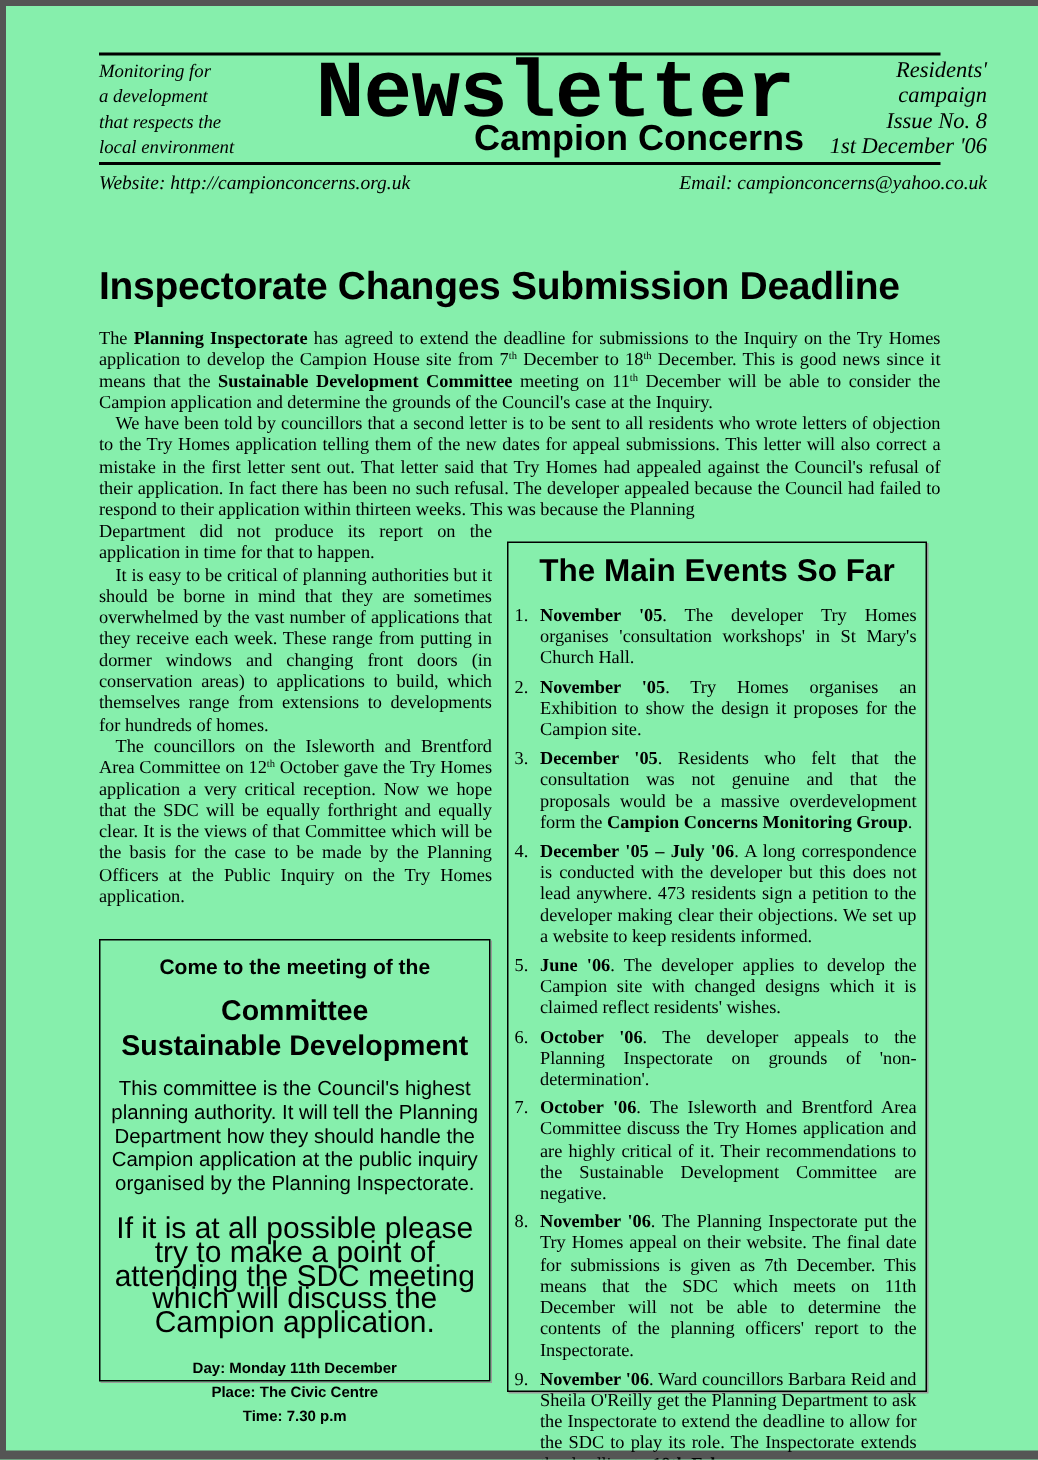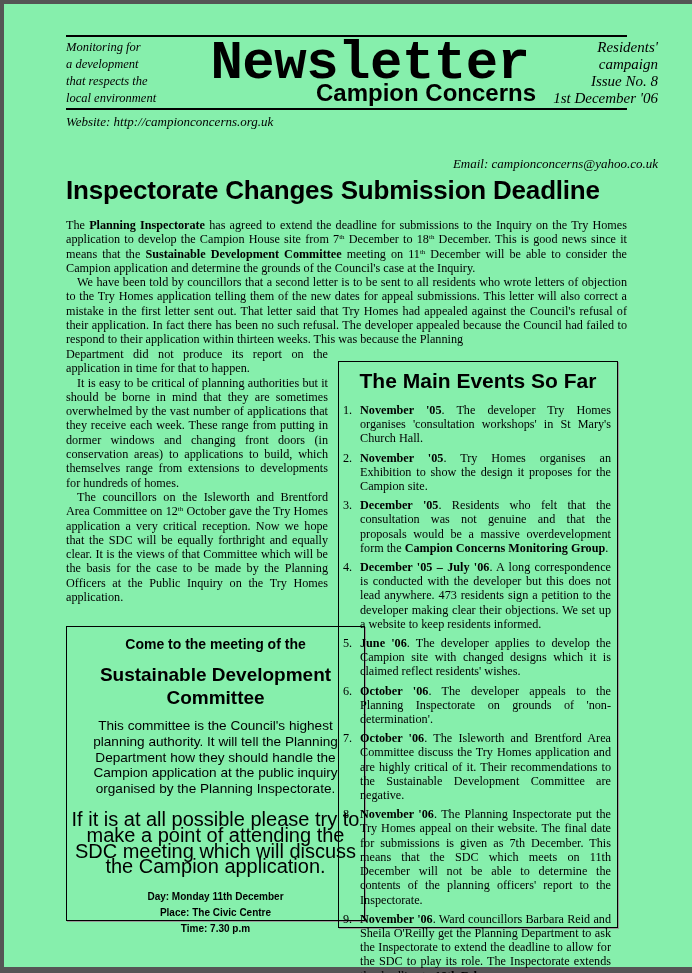--- a/index.html
+++ b/index.html
@@ -7,30 +7,30 @@
   .page { position:absolute; left:4px; top:4px; width:682px; height:963px; background:#86efac;padding-left:30px; }
   .serif { font-family: "Liberation Serif", "DejaVu Serif", serif; }
   .sans { font-family: "Liberation Sans", "DejaVu Sans", sans-serif; }
 
   .rule { position:absolute; left:62px; width:561px; height:2px; background:#000; }
   .masthead-left { position:absolute; left:62px; top:35px; font-style:italic; font-size:12.5px; line-height:17px; color:#000; }
   .masthead-right { position:absolute; right:58px; top:35px; font-style:italic; font-size:15px; line-height:17px; text-align:right; color:#000; }
   .masthead-title { position:absolute; left:200px; width:332px; top:38px; text-align:center; font-weight:bold; font-size:54px; line-height:44px; color:#000; letter-spacing:-0.5px;font-family:Liberation Mono, monospace; }
   .masthead-sub { position:absolute; left:200px; width:332px; top:76px; text-align:right; font-weight:bold; font-size:24px; line-height:26px; color:#000; }
   .web { position:absolute; left:62px; top:109px; font-style:italic; font-size:13px; line-height:18px; }
-  .email { position:absolute; right:58px; top:109px; font-style:italic; font-size:13px; line-height:18px;margin-top:42px; }
+  .email { position:absolute; right:58px; top:109px; font-style:italic; font-size:13px; line-height:18px; }
 
   .headline { position:absolute; left:62px; top:170px; font-weight:bold; font-size:26px; line-height:32px; color:#000; letter-spacing:-0.2px; }
 
   .body-full { position:absolute; left:62px; top:214px; width:561px; font-size:12.2px; line-height:14.3px; text-align:justify; color:#000; }
   .body-full p, .body-col p { margin:0; text-indent:0; }
   .body-full p.ind, .body-col p.ind { text-indent:11px; }
   .body-col { position:absolute; left:62px; top:343px; width:262px; font-size:12.2px; line-height:14.3px; text-align:justify; color:#000; }
 
-  .meeting-box { position:absolute; left:62px; top:622px; width:299px; height:295px; border:1px solid #000; box-shadow:1px 1px 0 #999; box-sizing:border-box; text-align:center; }
+  .meeting-box { position:absolute; left:62px; top:622px; width:261px; height:295px; border:1px solid #000; box-shadow:1px 1px 0 #999; box-sizing:border-box; text-align:center; }
   .mb-lead { margin-top:9px; font-weight:bold; font-size:14px; line-height:17px; }
   .mb-title { margin-top:10px; font-weight:bold; font-size:19px; line-height:23px; }
   .mb-desc { margin-top:9px; font-size:13.6px; line-height:15.8px; padding:0 4px; }
   .mb-plea { margin-top:15px; font-size:20px; line-height:15.8px; padding:0 4px; }
   .mb-details { margin-top:14px; font-weight:bold; font-size:10px; line-height:15.8px; }
 
   .events-box { position:absolute; left:334px; top:357px; width:280px; height:567px; border:1px solid #000; box-shadow:1px 1px 0 #999; box-sizing:border-box; }
   .eb-title { margin-top:5px; text-align:center; font-weight:bold; font-size:21px; line-height:28px; }
   .eb-list { margin:8px 0 0 0; padding:0 6px 0 0; list-style:none; font-size:12.2px; line-height:14.2px; }
   .eb-item { display:flex; margin-bottom:5px; text-align:justify; }
@@ -77,22 +77,22 @@
 
   <div class="body-col serif">
     <p>Department did not produce its report on the application in time for that to happen.</p>
     <p class="ind">It is easy to be critical of planning authorities but it should be borne in mind that they are sometimes overwhelmed by the vast number of applications that they receive each week. These range from putting in dormer windows and changing front doors (in conservation areas) to applications to build, which themselves range from extensions to developments for hundreds of homes.</p>
     <p class="ind"><span>The councillors on the Isleworth and Brentford Area Committee on 12</span><sup>th</sup><span> October gave the Try Homes application a very critical reception. Now we hope that the SDC will be equally forthright and equally clear. It is the views of that Committee which will be the basis for the case to be made by the Planning Officers at the Public Inquiry on the Try Homes application.</span></p>
   </div>
 
   <div class="meeting-box sans">
     <div class="mb-lead">Come to the meeting of the</div>
     <div class="mb-title">
+      <div>Committee</div>
       <div>Sustainable Development</div>
-      <div>Committee</div>
     </div>
     <div class="mb-desc">This committee is the Council's highest planning authority. It will tell the Planning Department how they should handle the Campion application at the public inquiry organised by the Planning Inspectorate.</div>
     <div class="mb-plea">If it is at all possible please try to make a point of attending the SDC meeting which will discuss the Campion application.</div>
     <div class="mb-details">
       <div>Day: Monday 11th December</div>
       <div>Place: The Civic Centre</div>
       <div>Time: 7.30 p.m</div>
     </div>
   </div>
 

